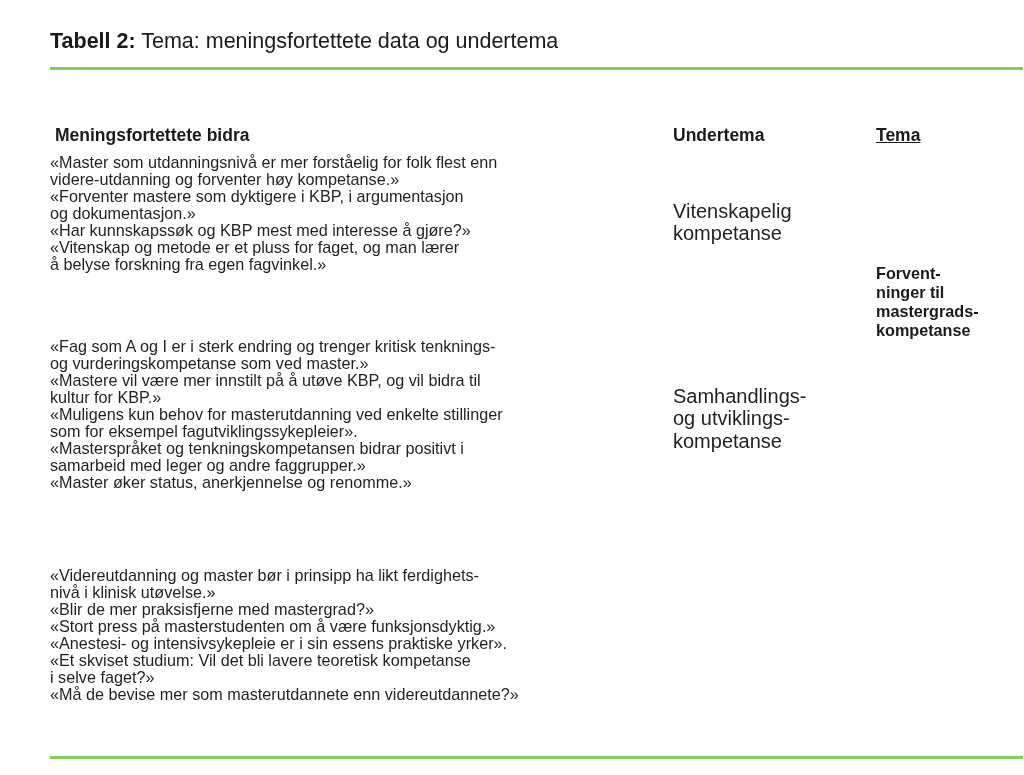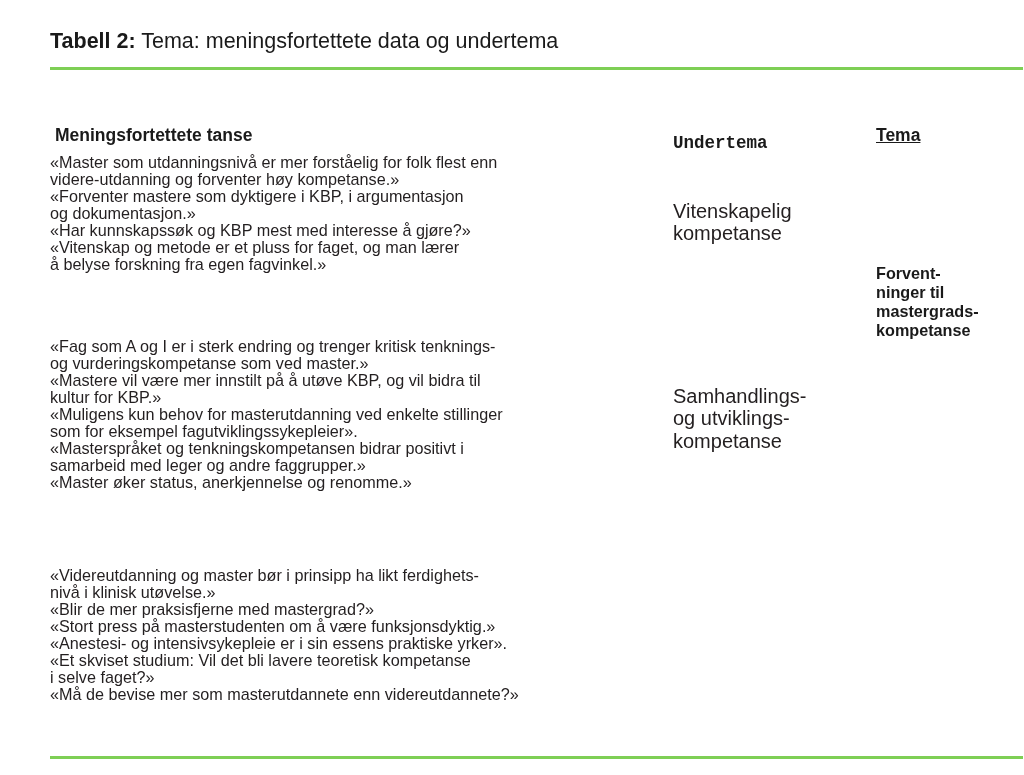--- a/index.html
+++ b/index.html
@@ -61,21 +61,21 @@
 
   .col-head {
     position: absolute;
     font-size: 17.5px;
     font-weight: bold;
     line-height: 22px;
     color: #1a1a1a;
     white-space: nowrap;
   }
   .head-data { left: 27px;  top: 124px; }
-  .head-under { left: 645px; top: 132px; font-family: Liberation Mono, monospace; }
+  .head-under { left: 645px; top: 124px; }
   .head-tema { left: 848px; top: 124px; text-decoration: underline; }
 
   
   .quote-block {
     position: absolute;
     left: 22px;
     width: 600px;
     font-size: 16.2px;
     line-height: 17px;
     color: #231f20;
@@ -118,21 +118,21 @@
 <div class="page">
 
   <div class="title">
     <span class="lead">Tabell 2:</span><span class="rest"> Tema: meningsfortettete data og undertema</span>
   </div>
 
   <div class="rule rule-top"></div>
 
   <div class="table">
 
-    <div class="col-head head-data">Meningsfortettete tanse</div>
+    <div class="col-head head-data">Meningsfortettete bidra</div>
     <div class="col-head head-under">Undertema</div>
     <div class="col-head head-tema">Tema</div>
 
     <div class="quote-block qb-1">
       <div class="q">«Master som utdanningsnivå er mer forståelig for folk flest enn
 videre-utdanning og forventer høy kompetanse.»
 «Forventer mastere som dyktigere i KBP, i argumentasjon
 og dokumentasjon.»
 «Har kunnskapssøk og KBP mest med interesse å gjøre?»
 «Vitenskap og metode er et pluss for faget, og man lærer

